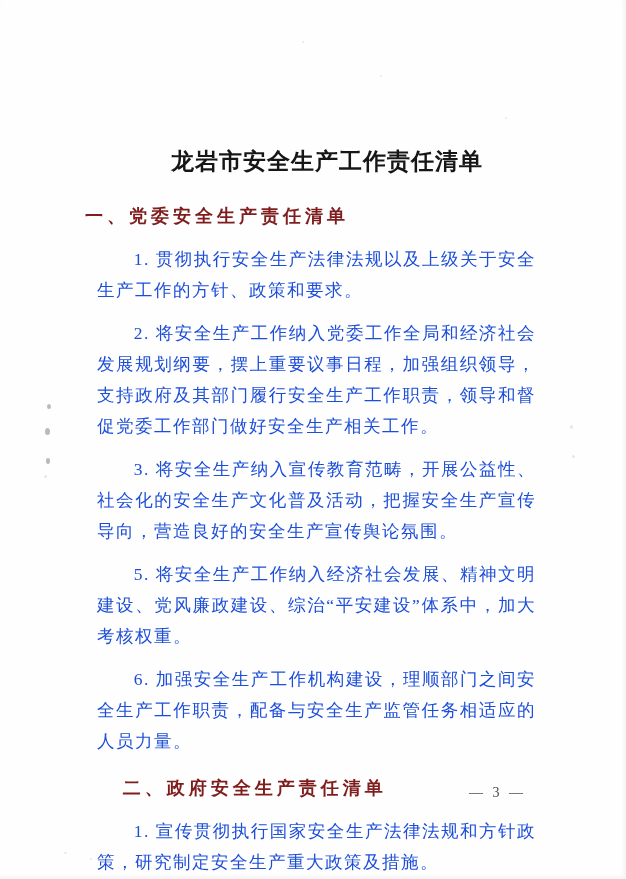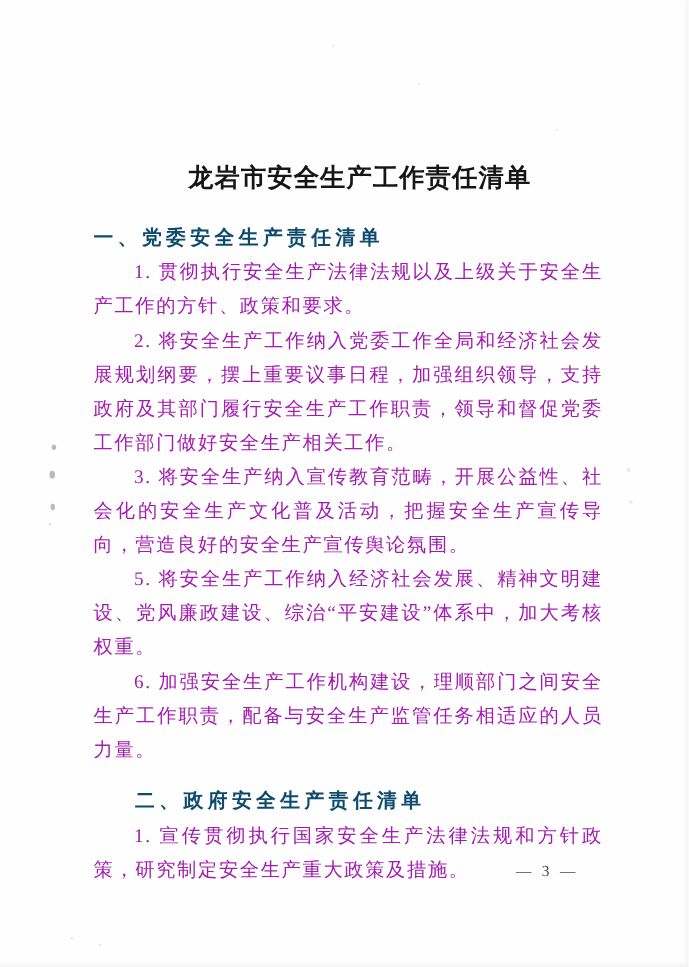--- a/index.html
+++ b/index.html
@@ -33,35 +33,35 @@
   .content {
     padding: 0 78px 0 85px;
   }
   .sec-heading {
     margin: 23px 0 0 0;
     font-family: "Liberation Sans", "DejaVu Sans", sans-serif;
     font-size: 18px;
     font-weight: 700;
     letter-spacing: 4px;
     line-height: 31px;
-    color: #0c4a6e;
+    color: #7f1d1d;
   }
   .sec-heading.indented {
     text-indent: 2.1em;
     margin-top: 16px;
   }
   .content p {
-    margin: 0;
+    margin: 12px;
     font-size: 17.5px;
     line-height: 31px;
     letter-spacing: 1.5px;
     text-align: justify;
     text-justify: inter-character;
     text-indent: 2.1em;
-    color: #a21caf;
+    color: #1d4ed8;
   }
   
   .marked {
     position: relative;
     white-space: nowrap;
   }
   .marked svg.wavy {
     position: absolute;
     left: -2px;
     bottom: -7px;

